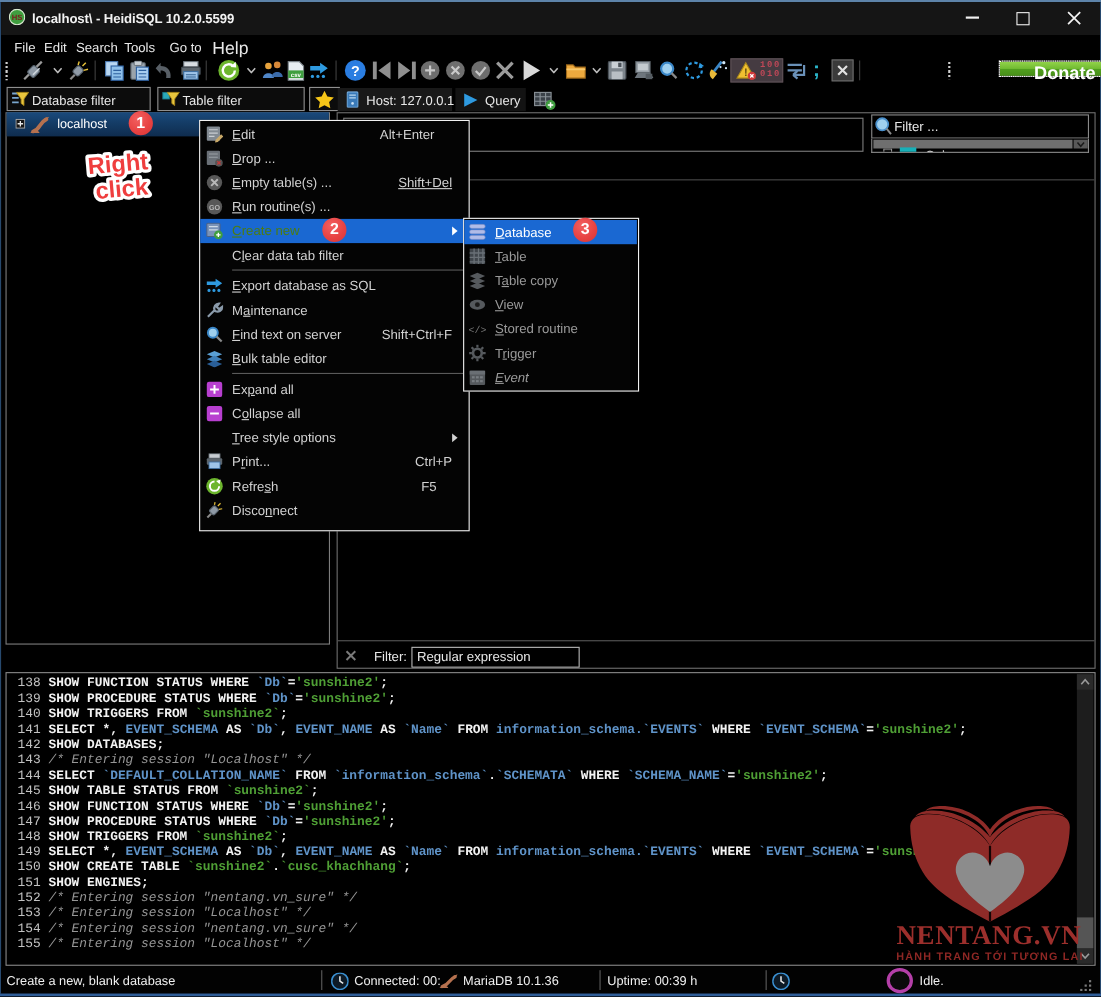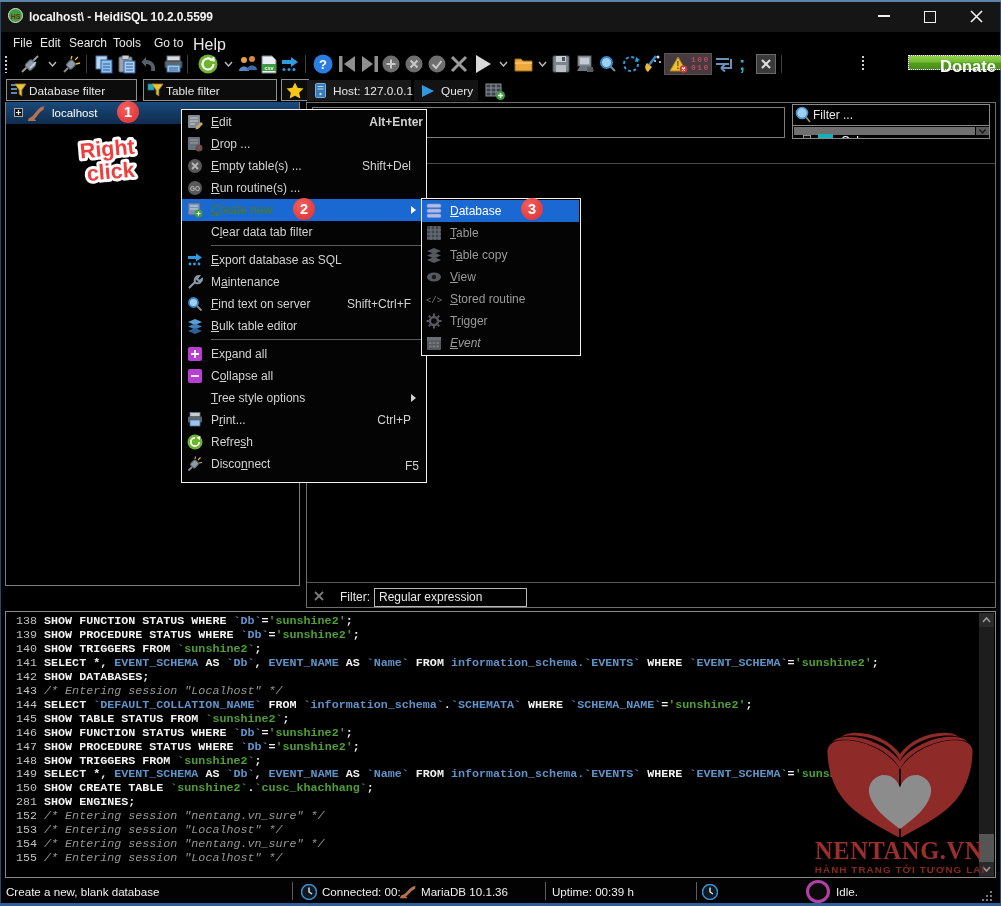--- a/index.html
+++ b/index.html
@@ -424,21 +424,21 @@
 <span class="n">141</span> SELECT *, <span class="i">EVENT_SCHEMA</span> AS <span class="i">`Db`</span>, <span class="i">EVENT_NAME</span> AS <span class="i">`Name`</span> FROM <span class="i">information_schema.`EVENTS`</span> WHERE <span class="i">`EVENT_SCHEMA`</span>=<span class="s">'sunshine2'</span>;
 <span class="n">142</span> SHOW DATABASES;
 <span class="n">143</span> <span class="c">/* Entering session "Localhost" */</span>
 <span class="n">144</span> SELECT <span class="i">`DEFAULT_COLLATION_NAME`</span> FROM <span class="i">`information_schema`</span>.<span class="i">`SCHEMATA`</span> WHERE <span class="i">`SCHEMA_NAME`</span>=<span class="s">'sunshine2'</span>;
 <span class="n">145</span> SHOW TABLE STATUS FROM <span class="s">`sunshine2`</span>;
 <span class="n">146</span> SHOW FUNCTION STATUS WHERE <span class="i">`Db`</span>=<span class="s">'sunshine2'</span>;
 <span class="n">147</span> SHOW PROCEDURE STATUS WHERE <span class="i">`Db`</span>=<span class="s">'sunshine2'</span>;
 <span class="n">148</span> SHOW TRIGGERS FROM <span class="s">`sunshine2`</span>;
 <span class="n">149</span> SELECT *, <span class="i">EVENT_SCHEMA</span> AS <span class="i">`Db`</span>, <span class="i">EVENT_NAME</span> AS <span class="i">`Name`</span> FROM <span class="i">information_schema.`EVENTS`</span> WHERE <span class="i">`EVENT_SCHEMA`</span>=<span class="s">'sunshine2'</span>;
 <span class="n">150</span> SHOW CREATE TABLE <span class="s">`sunshine2`</span>.<span class="s">`cusc_khachhang`</span>;
-<span class="n">281</span> SHOW ENGINES;
+<span class="n">151</span> SHOW ENGINES;
 <span class="n">152</span> <span class="c">/* Entering session "nentang.vn_sure" */</span>
 <span class="n">153</span> <span class="c">/* Entering session "Localhost" */</span>
 <span class="n">154</span> <span class="c">/* Entering session "nentang.vn_sure" */</span>
 <span class="n">155</span> <span class="c">/* Entering session "Localhost" */</span></pre>
 <div class="abs" style="right:1px;top:1px;width:15px;height:264px;background:#1d1d1d;"></div>
 <div class="abs" style="right:1px;top:1px;width:15px;height:14px;background:#2a2a2a;">
       <svg width="15" height="14">
         <path d="M4,9 L7.5,5 L11,9" stroke="#9a9a9a" stroke-width="1.5" fill="none"></path>
       </svg>
     </div>
@@ -507,41 +507,41 @@
         <rect x="1" y="1" width="12" height="13" rx="1" fill="#828a92"></rect>
         <g stroke="#c8cdd2" stroke-width="1">
           <line x1="3" y1="4" x2="11" y2="4"></line>
           <line x1="3" y1="7" x2="11" y2="7"></line>
           <line x1="3" y1="10" x2="8" y2="10"></line>
         </g>
         <path d="M9,13 L14,8 L16,10 L11,15 L8.5,15.5 Z" fill="#c8a868"></path>
       </svg>
     </div>
   <div class="mrow" style="left:211px;top:111px;"><u>E</u>dit</div>
-  <div class="msc" style="left:313px;top:111px;font-weight:bold;">Alt+Enter</div>
+  <div class="msc" style="left:285px;top:111px;">Alt+Enter</div>
   <div class="mico" style="left:187px;top:136px;">
       <svg width="16" height="16">
         <rect x="1" y="1" width="12" height="13" rx="1" fill="#6a7077"></rect>
         <g stroke="#9aa0a6" stroke-width="1">
           <line x1="3" y1="4" x2="11" y2="4"></line>
           <line x1="3" y1="7" x2="11" y2="7"></line>
         </g>
         <circle cx="12" cy="12" r="3.5" fill="#555"></circle>
         <path d="M10.5,10.5 L13.5,13.5 M13.5,10.5 L10.5,13.5" stroke="#c03a3a" stroke-width="1.2"></path>
       </svg>
     </div>
   <div class="mrow" style="left:211px;top:133px;"><u>D</u>rop ...</div>
   <div class="mico" style="left:187px;top:158px;">
       <svg width="16" height="16">
         <circle cx="8" cy="8" r="7" fill="#585858"></circle>
         <path d="M5,5 L11,11 M11,5 L5,11" stroke="#b8b8b8" stroke-width="1.8"></path>
       </svg>
     </div>
   <div class="mrow" style="left:211px;top:155px;"><u>E</u>mpty table(s) ...</div>
-  <div class="msc" style="left:301px;top:155px;">Shift+Del</div>
+  <div class="msc" style="left:301px;top:155px;text-decoration:underline;">Shift+Del</div>
   <div class="mico" style="left:187px;top:180px;">
       <svg width="16" height="16">
         <circle cx="8" cy="8" r="7" fill="#585858"></circle>
         <text x="8" y="11" font-size="6.5" font-weight="bold" fill="#b8b8b8" text-anchor="middle">GO</text>
       </svg>
     </div>
   <div class="mrow" style="left:211px;top:177px;"><u>R</u>un routine(s) ...</div>
   <div class="mico" style="left:187px;top:202px;">
       <svg width="16" height="16">
         <rect x="1" y="1" width="12" height="12" rx="1" fill="#7a93b8" stroke="#4a6288" stroke-width="1"></rect>
@@ -617,21 +617,21 @@
   <div class="mrow" style="left:211px;top:409px;">P<u>r</u>int...</div>
   <div class="msc" style="left:301px;top:409px;">Ctrl+P</div>
   <div class="mico" style="left:187px;top:434px;">
       <svg width="16" height="16">
         <circle cx="8" cy="8" r="7.5" fill="#6cb52d"></circle>
         <path d="M8,3.8 A4.2,4.2 0 1 0 12.2,8" fill="none" stroke="#fff" stroke-width="1.8"></path>
         <path d="M9.5,3.2 L13.5,2 L12.7,6.3 Z" fill="#fff"></path>
       </svg>
     </div>
   <div class="mrow" style="left:211px;top:431px;">Refre<u>s</u>h</div>
-  <div class="msc" style="left:309px;top:431px;margin-top:24px;">F5</div>
+  <div class="msc" style="left:287px;top:431px;">F5</div>
   <div class="mico" style="left:187px;top:456px;">
       <svg width="16" height="16">
         <line x1="1.5" y1="14.5" x2="5" y2="11" stroke="#8a8a8a" stroke-width="1.8"></line>
         <rect x="4" y="5" width="7" height="6" rx="1.5" transform="rotate(-45 7.5 8)" fill="#8f9aa6" stroke="#5a6570" stroke-width="1"></rect>
         <g stroke="#e8c23a" stroke-width="1.1">
           <line x1="11" y1="4" x2="13.5" y2="1.5"></line>
           <line x1="12" y1="7" x2="15" y2="6.5"></line>
           <line x1="8" y1="3" x2="8.5" y2="0.5"></line>
         </g>
       </svg>

